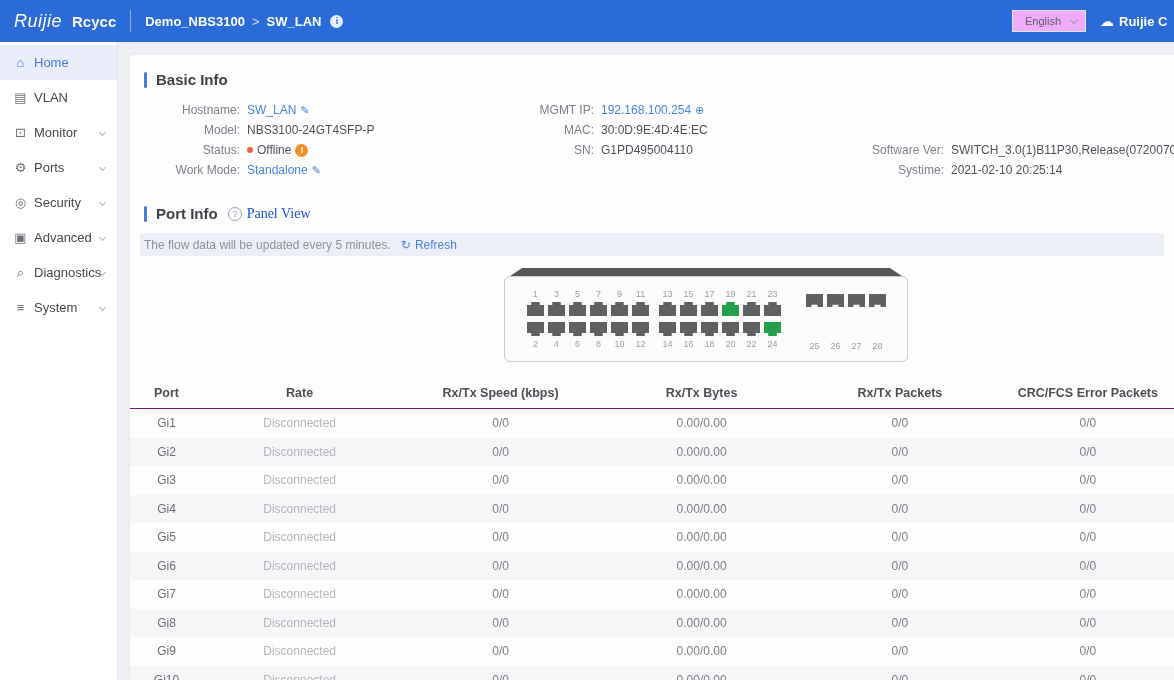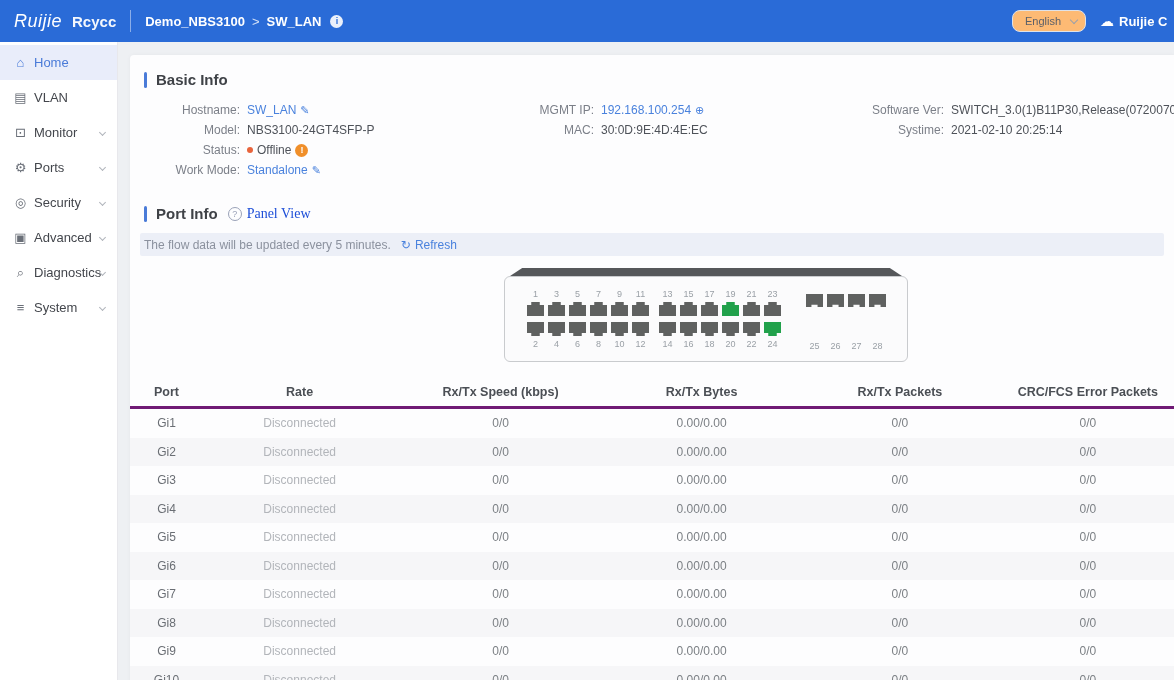--- a/index.html
+++ b/index.html
@@ -11,21 +11,21 @@
     display:flex; align-items:center; color:#fff; z-index:10; }
   .brand { display:flex; align-items:baseline; margin-left:14px; }
   .brand-primary { font-size:18px; font-weight:normal; font-style:italic; letter-spacing:.5px; }
   .brand-secondary { font-size:15px; font-weight:bold; margin-left:10px; opacity:.95; }
   .brand-sep { width:1px; height:22px; background:rgba(255,255,255,.45); margin:0 14px; align-self:center; }
   .breadcrumb { display:flex; align-items:center; font-size:13px; font-weight:bold; gap:7px; }
   .crumb-sep { font-weight:normal; opacity:.8; }
   .info-badge { width:13px; height:13px; border-radius:50%; background:rgba(255,255,255,.9); color:#2a6bd7;
     font-size:9px; font-weight:bold; display:inline-flex; align-items:center; justify-content:center; margin-left:2px; }
   .topbar-right { margin-left:auto; display:flex; align-items:center; gap:14px; padding-right:0; }
-  .lang-select { background:#fdba74; color:#5a5f68; border:1px solid #dfe2e8; border-radius:8px;
+  .lang-select { background:#f0abfc; color:#5a5f68; border:1px solid #dfe2e8; border-radius:0;
     height:22px; padding:0 8px 0 12px; font-size:11px; display:flex; align-items:center; gap:10px; cursor:pointer; }
   .chev { width:6px; height:6px; border-right:1.5px solid #9aa0aa; border-bottom:1.5px solid #9aa0aa;
     transform:rotate(45deg); margin-top:-3px; }
   .cloud-link { display:flex; align-items:center; gap:5px; font-size:13px; font-weight:bold; white-space:nowrap;
     width:74px; overflow:hidden; }
   .cloud-glyph { font-size:14px; font-weight:normal; }
 
   
   .sidebar { position:fixed; left:0; top:42px; width:118px; height:638px; background:#fff;
     border-right:1px solid #e8e8ec; padding-top:3px; }
@@ -46,21 +46,21 @@
   .section-head { display:flex; align-items:center; margin-left:14px; }
   .accent-bar { width:3px; height:16px; background:#4a7bd8; border-radius:2px; margin-right:9px; }
   .section-title { font-size:15px; font-weight:bold; color:#3f4247; }
   .help-badge { width:14px; height:14px; border-radius:50%; border:1px solid #9aa2b8; color:#9aa2b8;
     font-size:9px; display:inline-flex; align-items:center; justify-content:center; margin:0 5px 0 10px; }
   .panel-view-link { font-size:14px; color:#1d4ed8; cursor:pointer;font-family:Liberation Serif, serif; }
 
   
   .info-grid { display:flex; margin:14px 0 0 6px; }
   .info-col { display:flex; flex-direction:column; gap:4px; }
-  .info-col.c1 { width:376px; } .info-col.c2 { width:338px; } .info-col.c3 { width:316px; }
+  .info-col.c1 { width:376px; } .info-col.c2 { width:338px; } .info-col.c3 { width:316px;justify-content:flex-end; }
   .info-row { display:flex; font-size:12px; line-height:16px; align-items:center; }
   .info-label { color:#7b7f88; text-align:right; flex:none; }
   .c1 .info-label { width:104px; } .c2 .info-label { width:82px; } .c3 .info-label { width:94px; }
   .info-value { color:#4e5259; margin-left:7px; display:flex; align-items:center; gap:4px; }
   .link-blue { color:#4a82dd; cursor:pointer; }
   .edit-icon { color:#4a82dd; font-size:11px; cursor:pointer; }
   .globe-icon { color:#4a82dd; font-size:11px; cursor:pointer; }
   .status-dot { width:6px; height:6px; border-radius:50%; background:#e8643c; display:inline-block; }
   .warn-badge { width:13px; height:13px; border-radius:50%; background:#f08f2a; color:#fff; font-size:9px;
     font-weight:bold; display:inline-flex; align-items:center; justify-content:center; }
@@ -88,21 +88,21 @@
   .rj45.bot { clip-path:polygon(0 0,100% 0,100% 78%,75% 78%,75% 100%,25% 100%,25% 78%,0 78%); margin:3px 0 2px 0; }
   .rj45.on { background:#21a14b; }
   .sfp-group { display:flex; gap:4px; margin-left:25px; align-self:flex-end; padding-bottom:9px; }
   .sfp-col { width:17px; display:flex; flex-direction:column; align-items:center;gap:30px; }
   .sfp { width:17px; height:13px; background:#5f6160; margin-bottom:3px;
     clip-path:polygon(0 0,100% 0,100% 100%,68% 100%,68% 82%,32% 82%,32% 100%,0 100%); }
 
   
   .ptable { margin-top:16px; }
   .t-head, .t-row { display:grid; grid-template-columns:7% 18.5% 20% 18.5% 19.5% 16.5%; align-items:center; }
-  .t-head { height:31px; font-size:12.5px; font-weight:bold; color:#4b4f55; border-bottom:3px solid #701a75; }
+  .t-head { height:31px; font-size:12.5px; font-weight:bold; color:#4b4f55; border-bottom:1px solid #701a75; }
   .t-head span { text-align:center; }
   .t-row { height:28.5px; font-size:12px; }
   .t-row:nth-child(even) { background:#f6f6f8; }
   .t-row span { text-align:center; color:#7c8085; }
   .t-row .cell-port { color:#6a6e74; }
   .t-row .cell-rate { color:#b2b5ba; }
 </style>
 </head>
 <body>
 
@@ -213,20 +213,24 @@
           <span class="info-label">MGMT IP:</span>
           <span class="info-value">
             <span class="link-blue">192.168.100.254</span>
             <span class="globe-icon">⊕</span>
           </span>
         </div>
         <div class="info-row">
           <span class="info-label">MAC:</span>
           <span class="info-value">30:0D:9E:4D:4E:EC</span>
         </div>
+        <div class="info-row">
+          <span class="info-label">SN:</span>
+          <span class="info-value">G1PD495004110</span>
+        </div>
       </div>
       <div class="info-col c3">
         <div class="info-row">
           <span class="info-label">Software Ver:</span>
           <span class="info-value">SWITCH_3.0(1)B11P30,Release(07200700)</span>
         </div>
         <div class="info-row">
           <span class="info-label">Systime:</span>
           <span class="info-value">2021-02-10 20:25:14</span>
         </div>

